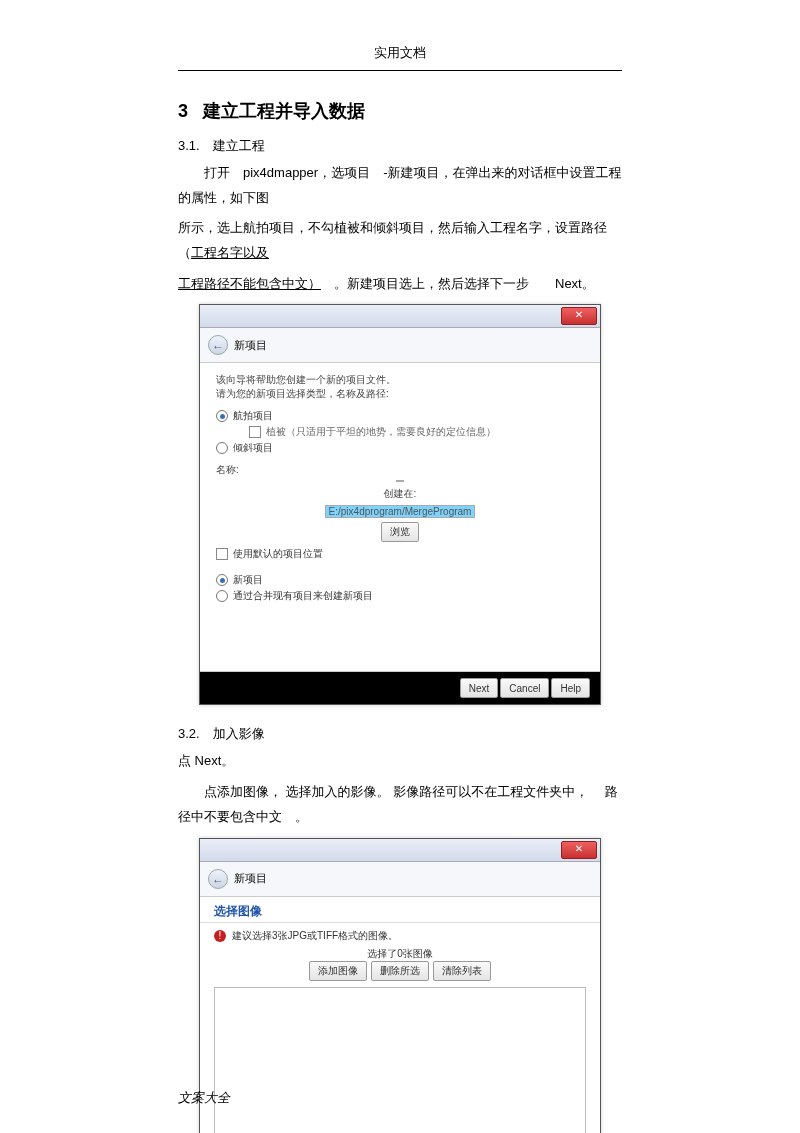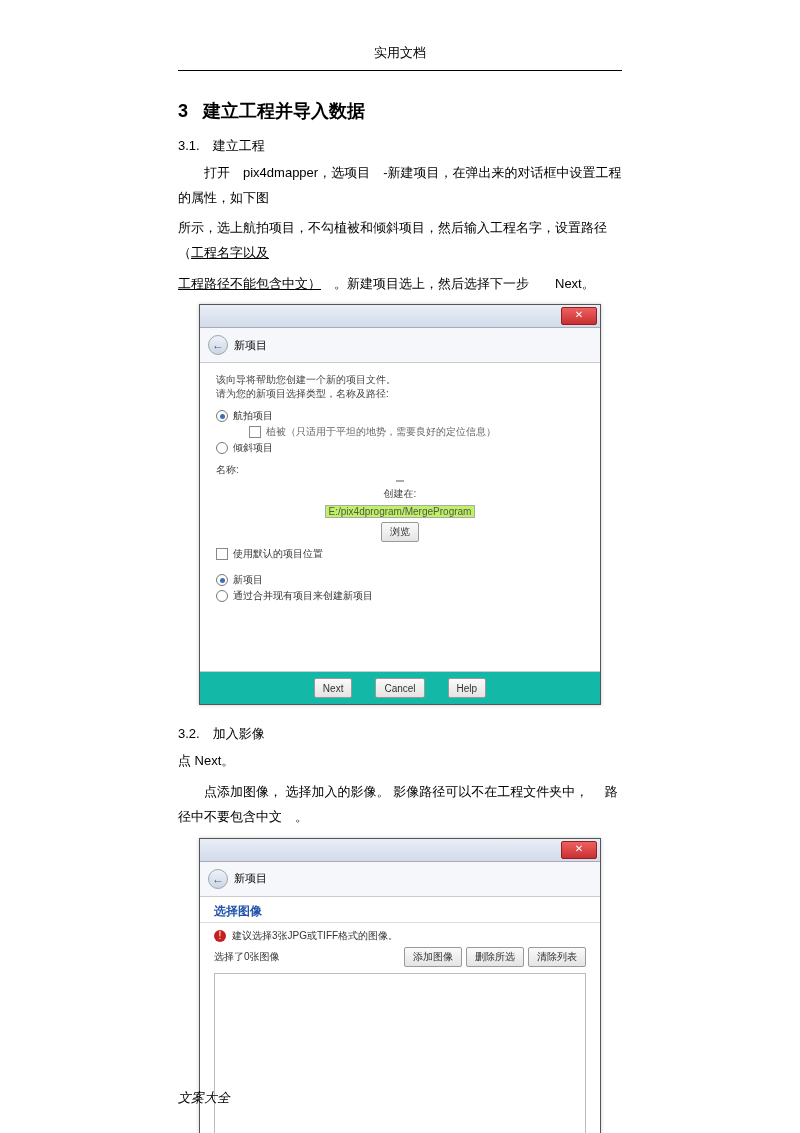--- a/index.html
+++ b/index.html
@@ -102,50 +102,50 @@
   .dot-radio.on::after {
     content:""; width:5px; height:5px; border-radius:50%; background:#3a6fb7;
   }
   .chk {
     width:10px; height:10px; border:1px solid #888; background:#fff;
   }
   .field-label { font-size:10px; margin-top:8px; }
   .path-row { display:flex; gap:4px; align-items:center; margin:3px 0 5px 0;flex-direction:column; }
   .path-input {
     flex:1; height:16px; border:1px solid #aaa; font-size:10px;
-    padding:0 3px; background:#bef264; color:#555;
+    padding:0 3px; background:#7dd3fc; color:#555;
   }
   .browse-btn, .small-btn {
     height:18px; padding:0 8px; font-size:10px;
     background:linear-gradient(#fafafa,#e4e4e4);
     border:1px solid #999; border-radius:2px;
     display:inline-flex; align-items:center; justify-content:center;
     color:#333;
   }
   .btn-row {
     border-top:1px solid #ccc;
     padding:6px 10px;
-    display:flex; justify-content:center; gap:23px;
-    background:#14b8a6;
+    display:flex; justify-content:flex-end; gap:2px;
+    background:#000000;
   }
   .choose-title {
     color:#2255aa; font-size:12px; padding:6px 14px 2px 14px;
     border-bottom:1px solid #ddd; margin-bottom:6px; font-weight:bold;
   }
   .warn-row {
     display:flex; align-items:center; gap:6px;
     font-size:10px; color:#333; padding:0 14px;
   }
   .warn-icon {
     width:12px; height:12px; border-radius:50%; background:#c52020;
     color:#fff; font-size:10px; display:inline-flex; align-items:center; justify-content:center;
   }
   .select-row {
-    display:flex; align-items:center; justify-content:space-between;
-    padding:4px 14px 6px 14px; font-size:10px; color:#333;
+    display:flex; align-items:center; 
+    padding:4px 14px 6px 14px; font-size:10px; color:#333;flex-direction:column;
   }
   .select-row .btns { display:flex; gap:4px; }
   .big-empty {
     margin:0 14px 8px 14px; height:240px;
     border:1px solid #bbb; background:#fff;
   }
   .footer {
     position:absolute; bottom:30px; left:100px;
     font-size:13px;
     font-style:italic;

